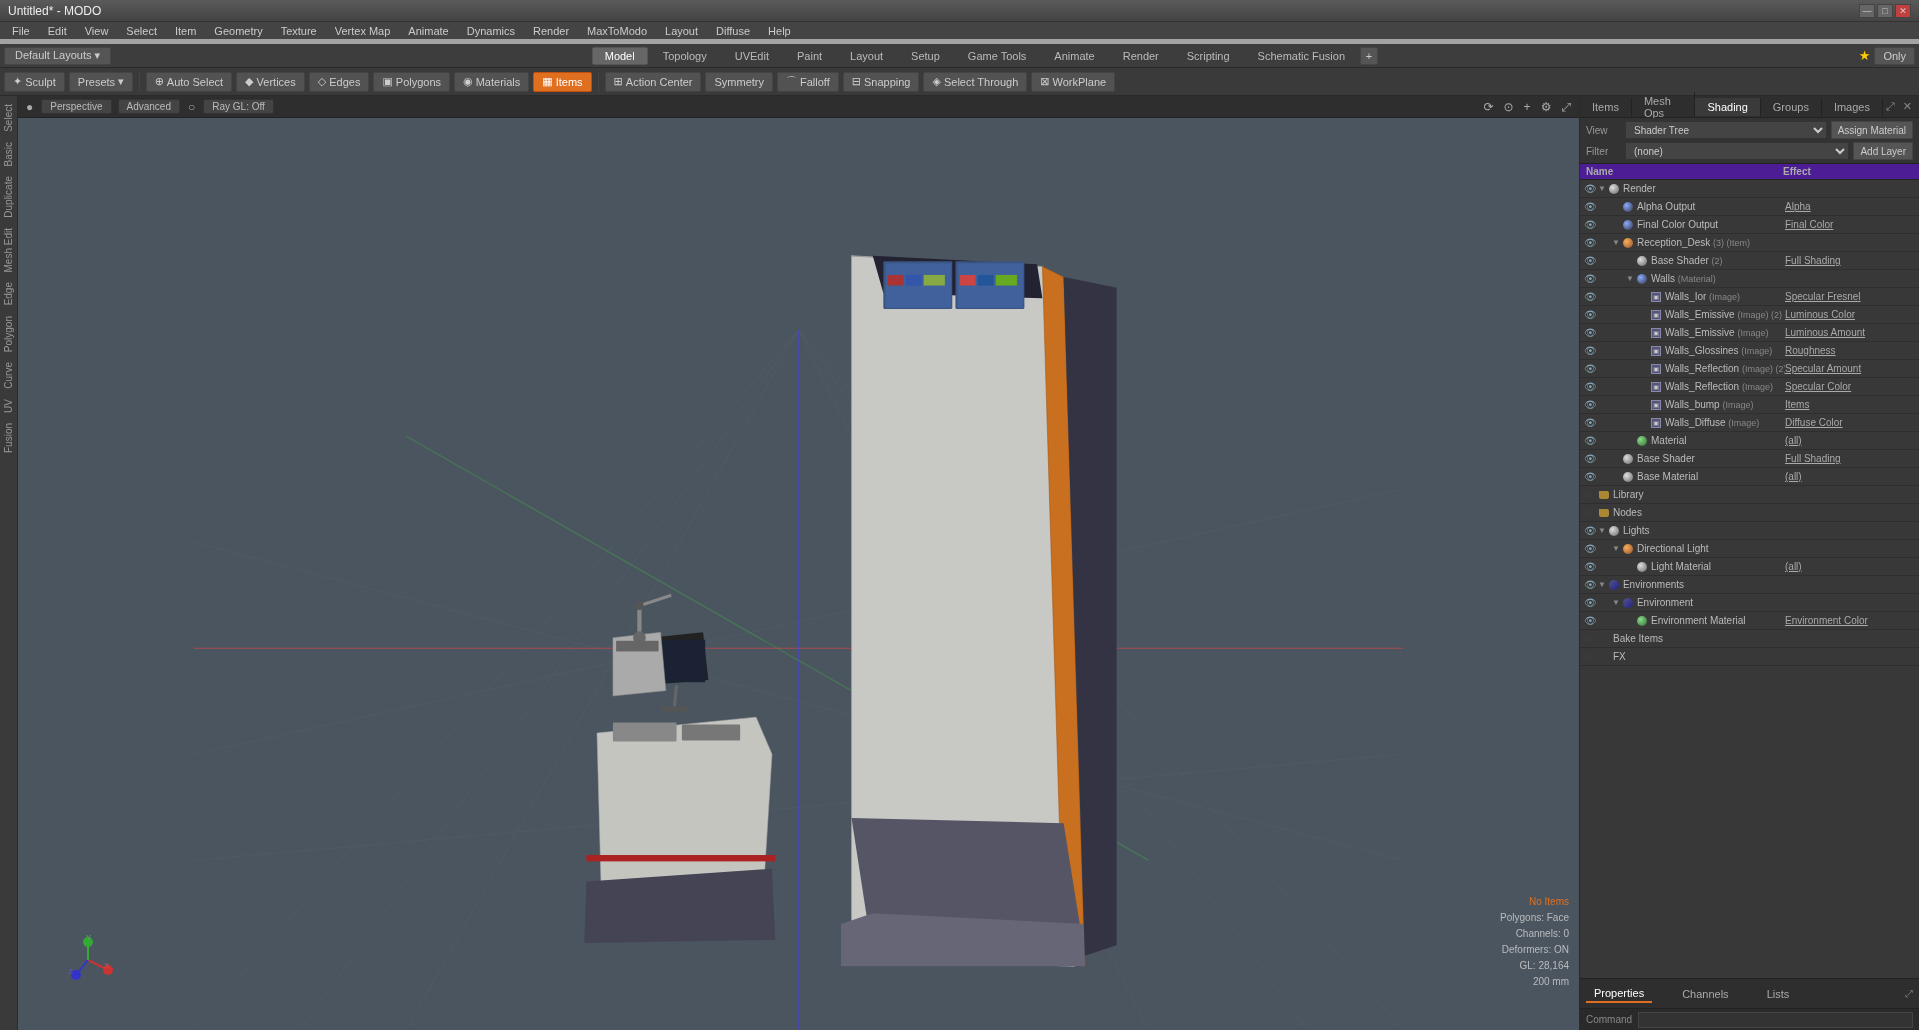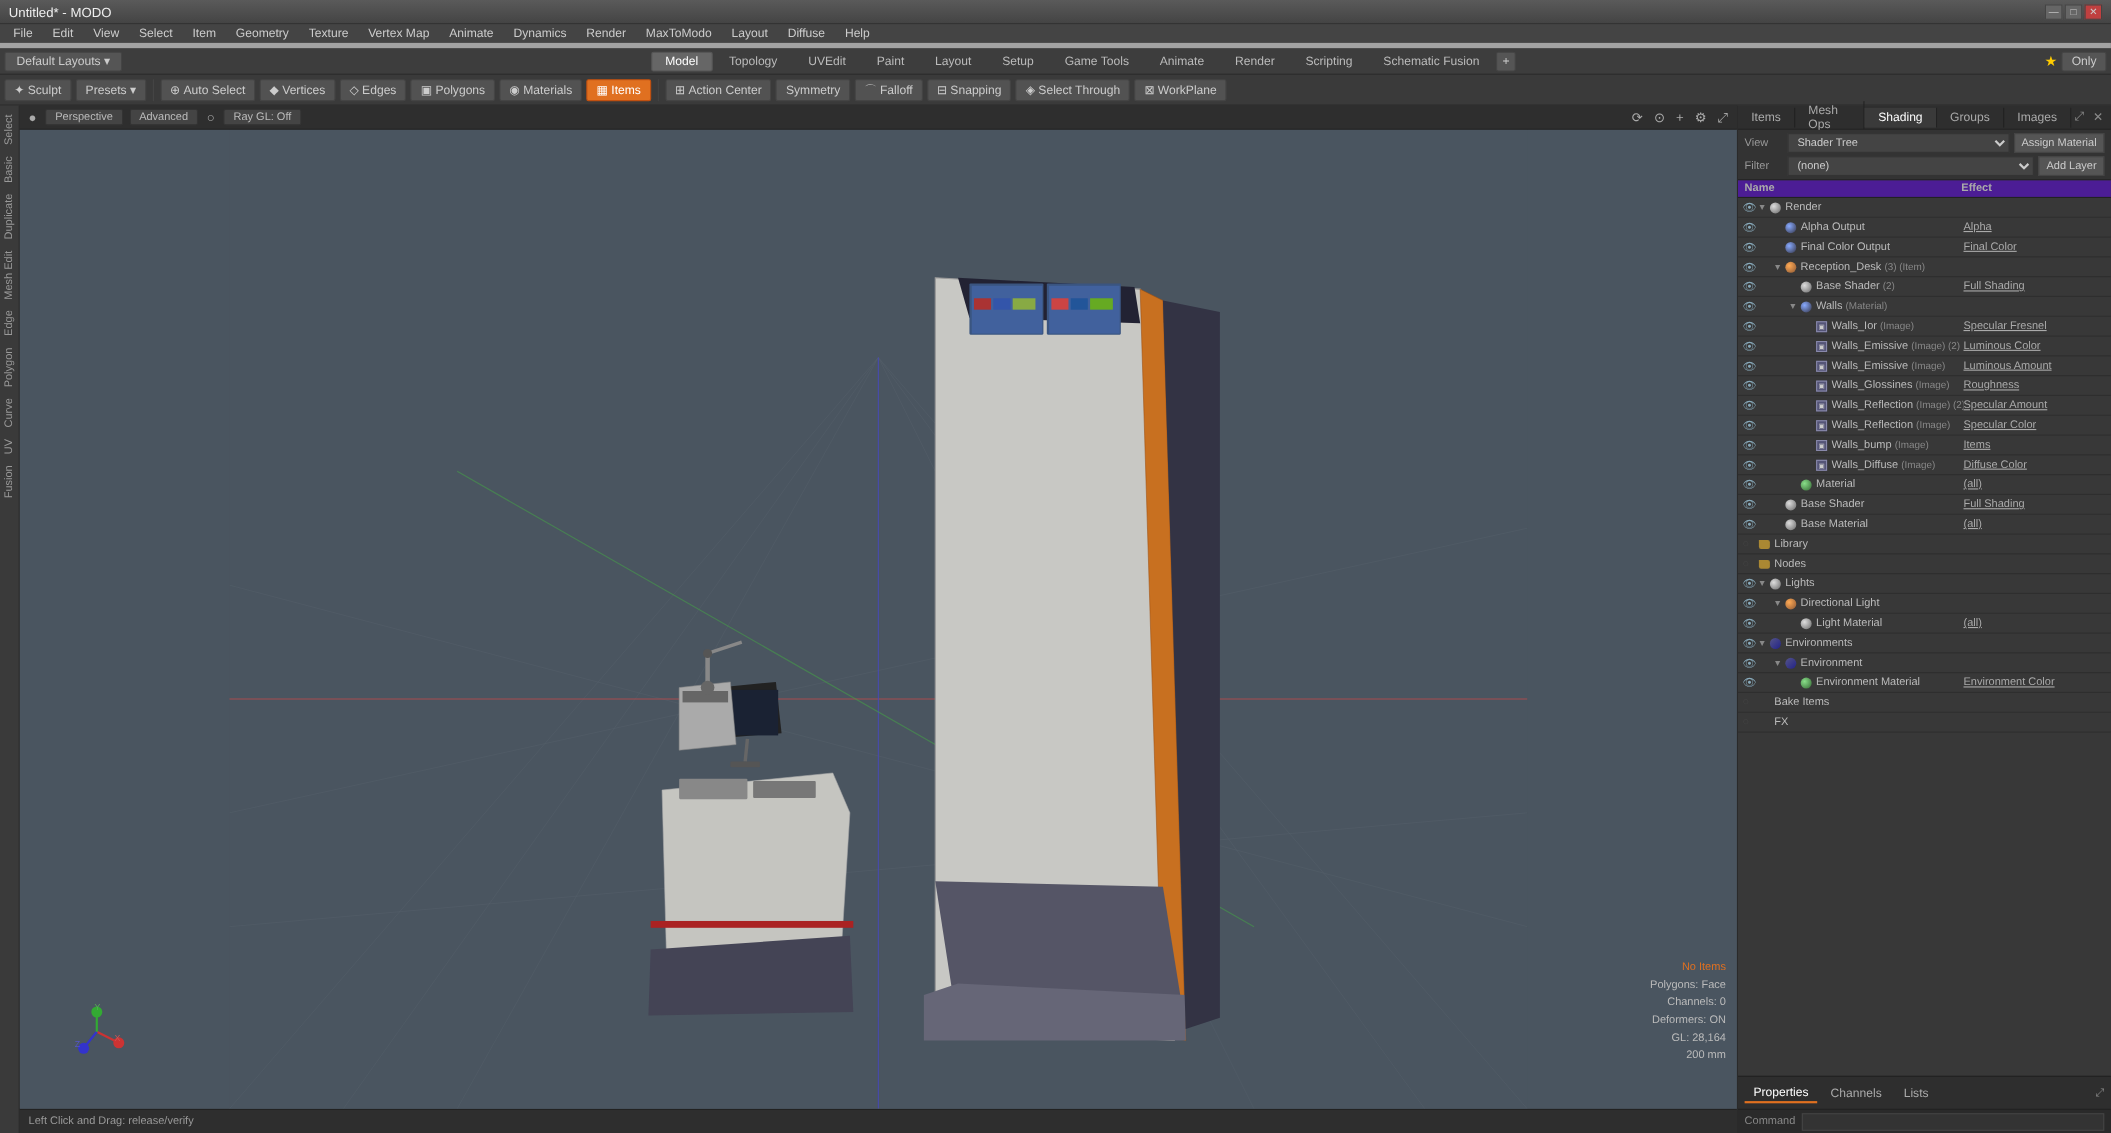--- a/index.html
+++ b/index.html
@@ -328,21 +328,21 @@
     .icon-image { width: 10px; height: 10px; background: #557; border: 1px solid #88a; font-size: 6px; display: flex; align-items: center; justify-content: center; }
     .icon-folder { width: 10px; height: 8px; background: #aa8833; border-radius: 0 2px 2px 2px; }
     .icon-env { width: 10px; height: 10px; background: linear-gradient(135deg, #558, #228); border-radius: 50%; }
 
     
     #bottom-panel {
       height: 30px;
       background: #2e2e2e;
       display: flex;
       align-items: center;
-      gap: 4px;
+      gap: 22px;
       padding: 0 6px;
       border-top: 1px solid #222;
     }
     .bp-tab {
       font-size: 11px; color: #aaa; cursor: pointer; padding: 2px 8px;
     }
     .bp-tab.active { color: #fff; border-bottom: 2px solid #e07020; }
 
     
     #model-svg {
@@ -610,23 +610,20 @@
       <div id="info-overlay">
         <div class="info-highlight">No Items</div>
         <div>Polygons: Face</div>
         <div>Channels: 0</div>
         <div>Deformers: ON</div>
         <div>GL: 28,164</div>
         <div>200 mm</div>
       </div>
     </div>
 
-    <div id="statusbar">
-      <span>Left Click and Drag:  release/verify</span>
-    </div>
   </div>
 
   <div id="right-panel">
 
     <div id="right-tabs">
       <div class="right-tab">Items</div>
       <div class="right-tab">Mesh Ops</div>
       <div class="right-tab active">Shading</div>
       <div class="right-tab">Groups</div>
       <div class="right-tab">Images</div>

